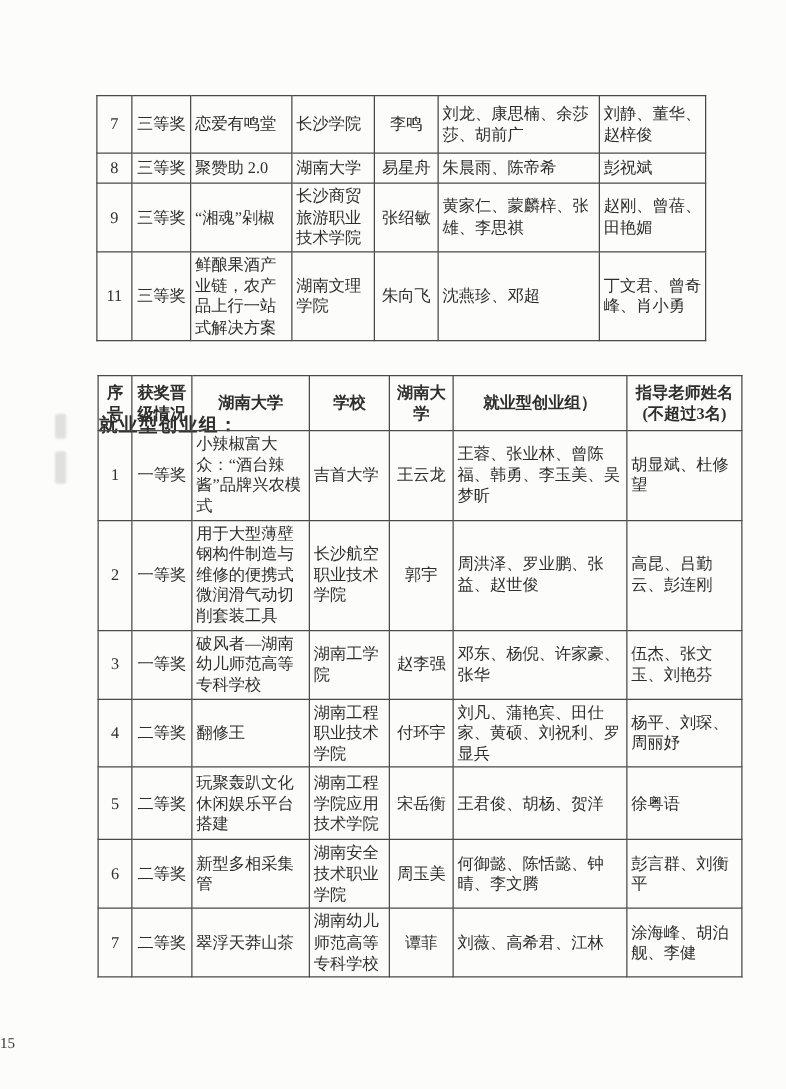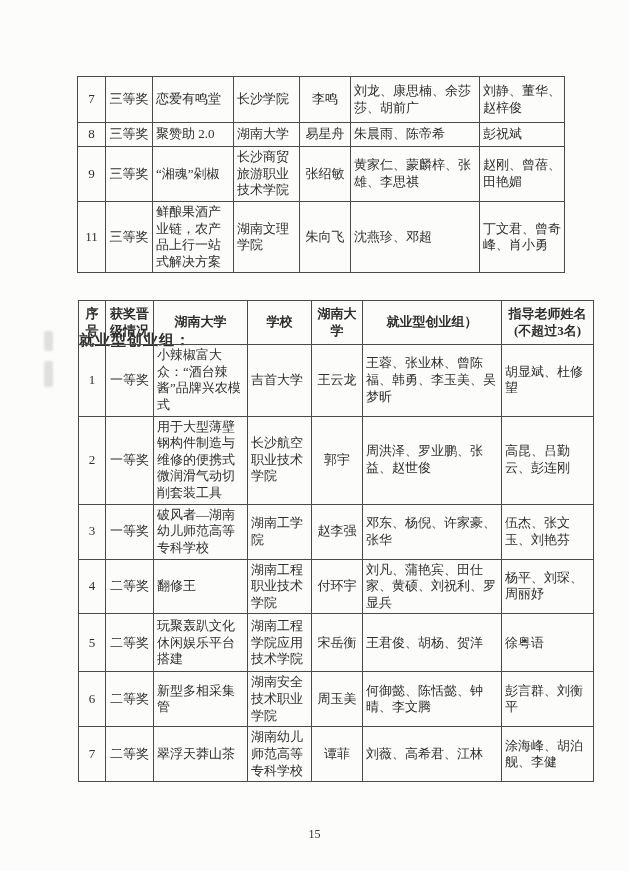--- a/index.html
+++ b/index.html
@@ -30,21 +30,21 @@
   .c{text-align:center;}
   .l{text-align:left;}
   #table1{left:77px;top:76px;width:487px;}
   #table2{left:78px;top:300px;width:515px;}
   #section-title{
     position:absolute;left:79px;top:295px;
     font-size:15px;font-weight:bold;letter-spacing:1px;margin-top:36px;
   }
   #page-number{
     position:absolute;left:0;right:0;top:827px;
-    text-align:center;font-size:12px;color:#333;
+    font-size:12px;color:#333;
   }
   .artifact{
     position:absolute;width:9px;background:#9a9a98;opacity:.28;
     border-radius:2px;filter:blur(1px);
   }
   #artifact-1{left:44px;top:331px;height:20px;}
   #artifact-2{left:44px;top:361px;height:26px;}
 </style>
 </head>
 <body>

